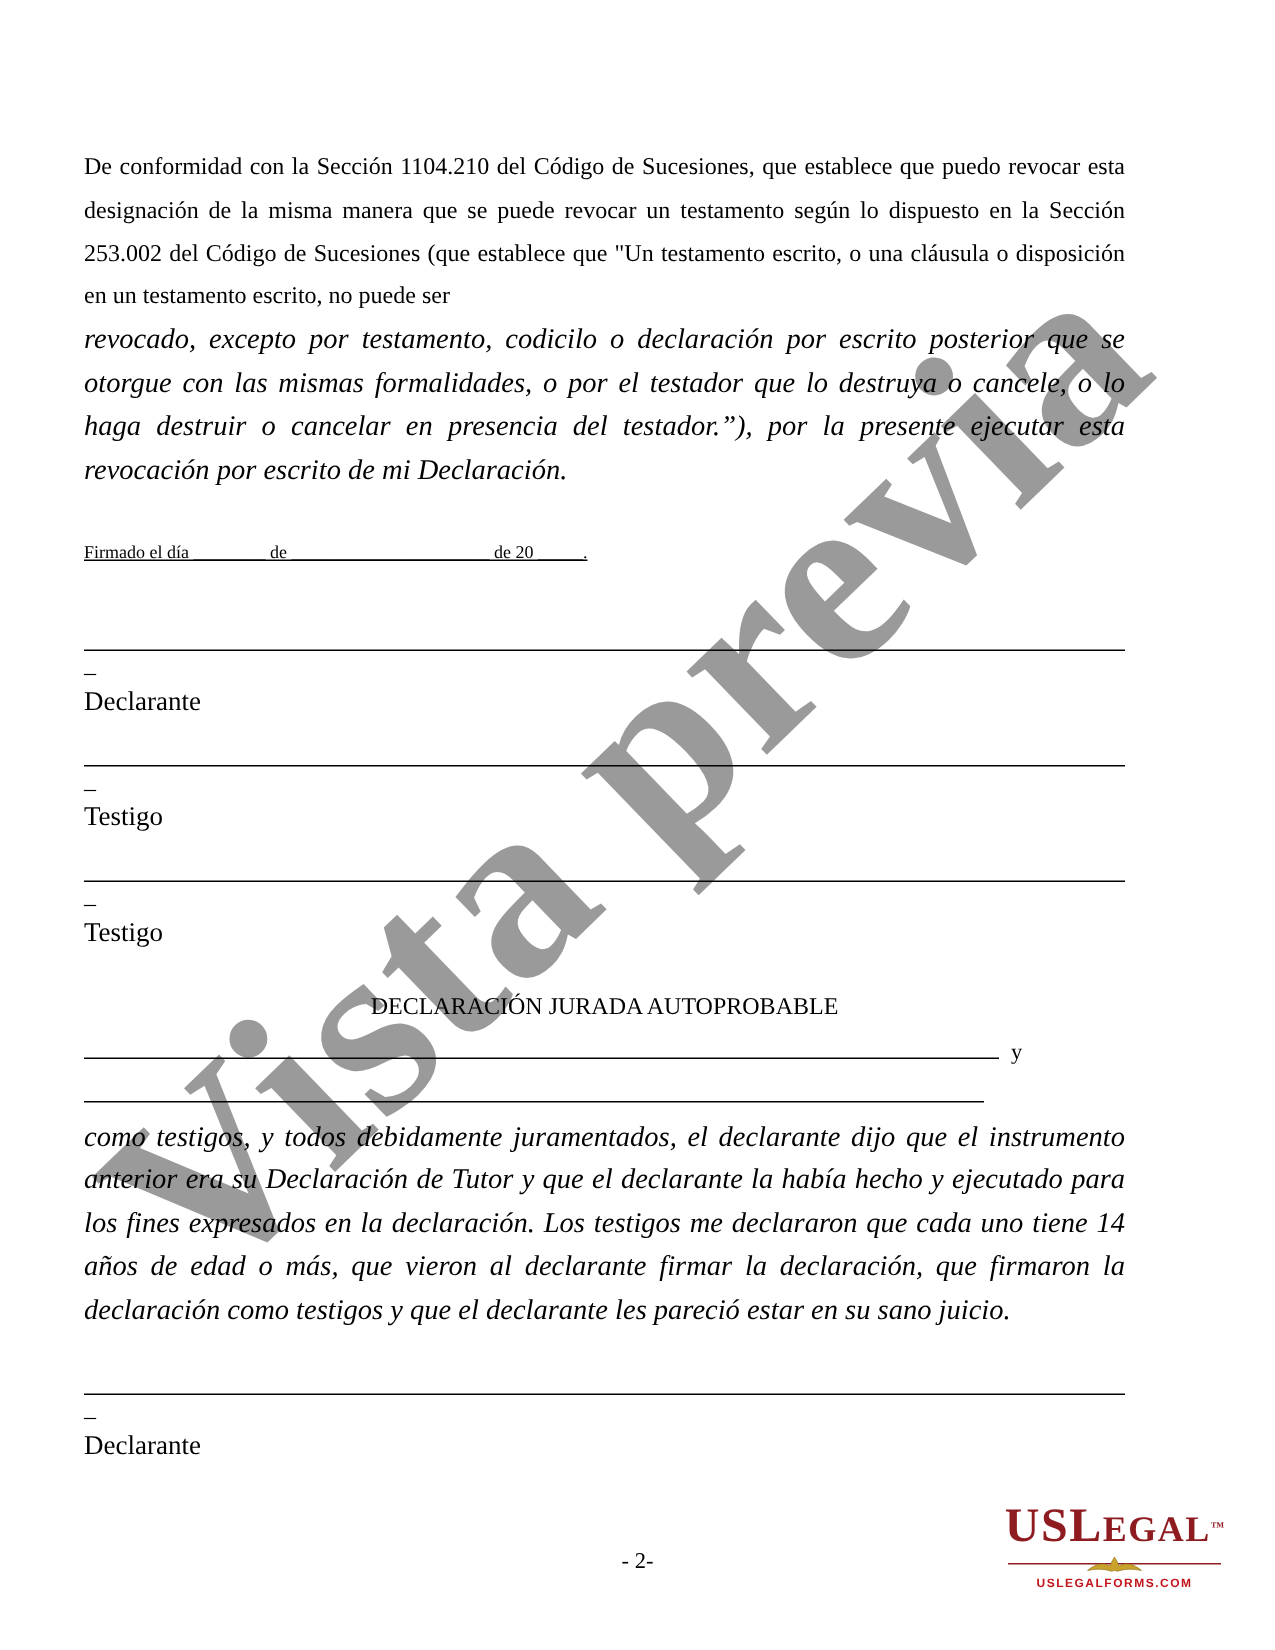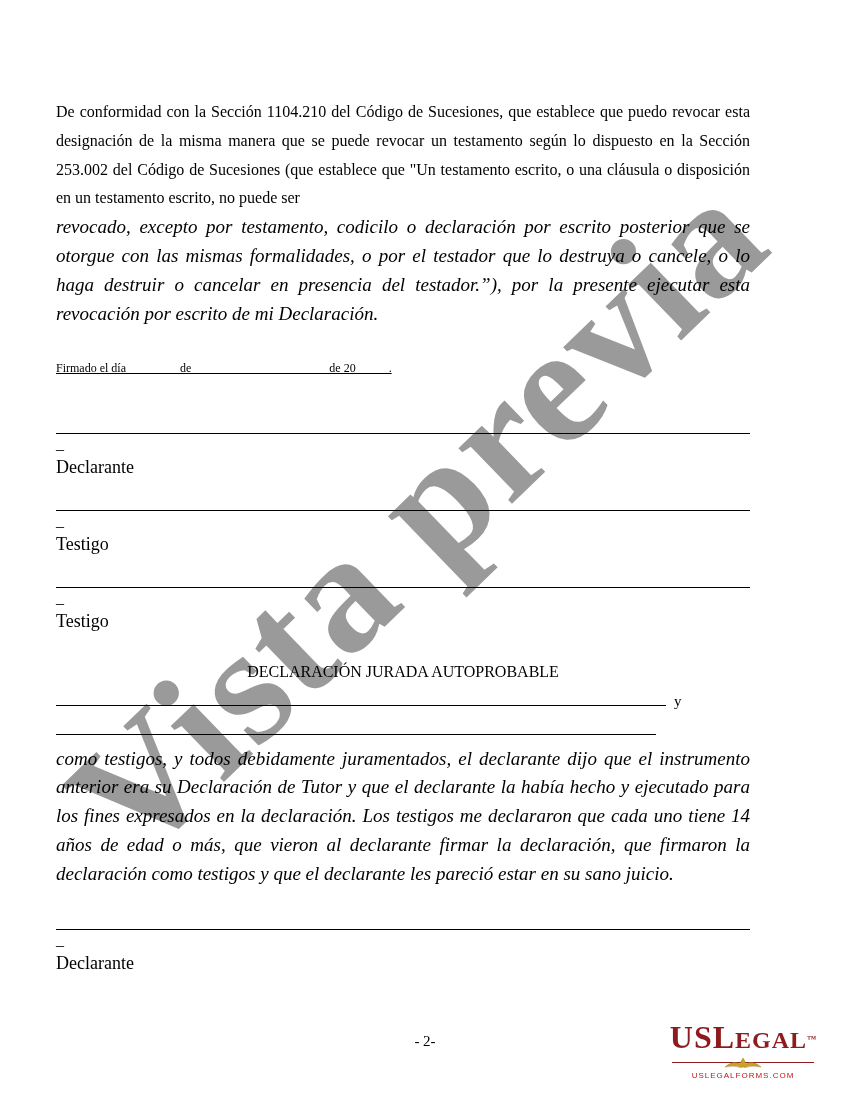--- a/index.html
+++ b/index.html
@@ -92,21 +92,21 @@
     position:absolute;
     left:0; right:0;
     bottom:50px;
     text-align:center;
     font-size:15px;
     z-index:1;
   }
   .footer-logo {
     position:absolute;
     right:32px;
-    bottom:20px;
+    bottom:40px;
     width:150px;
     text-align:center;
     z-index:1;
   }
   .logo-text {
     font-family:"Liberation Serif", serif;
     font-weight:bold;
     color:#8e1b1f;
     line-height:30px;
     white-space:nowrap;
@@ -124,21 +124,21 @@
     border-top:1px solid #8e1b1f;
   }
   .logo-divider svg {
     position:absolute; left:50%; top:-1px;
     transform:translateX(-50%);
   }
   .logo-site {
     margin-top:3px;
     font-family:"Liberation Sans", sans-serif;
     font-size:8px;
-    font-weight:normal;
+    font-weight:bold;
     letter-spacing:1px;
     color:#c3161c;
   }
 </style>
 </head>
 <body>
 
 <div class="page">
 
   <div class="watermark">Vista previa</div>

